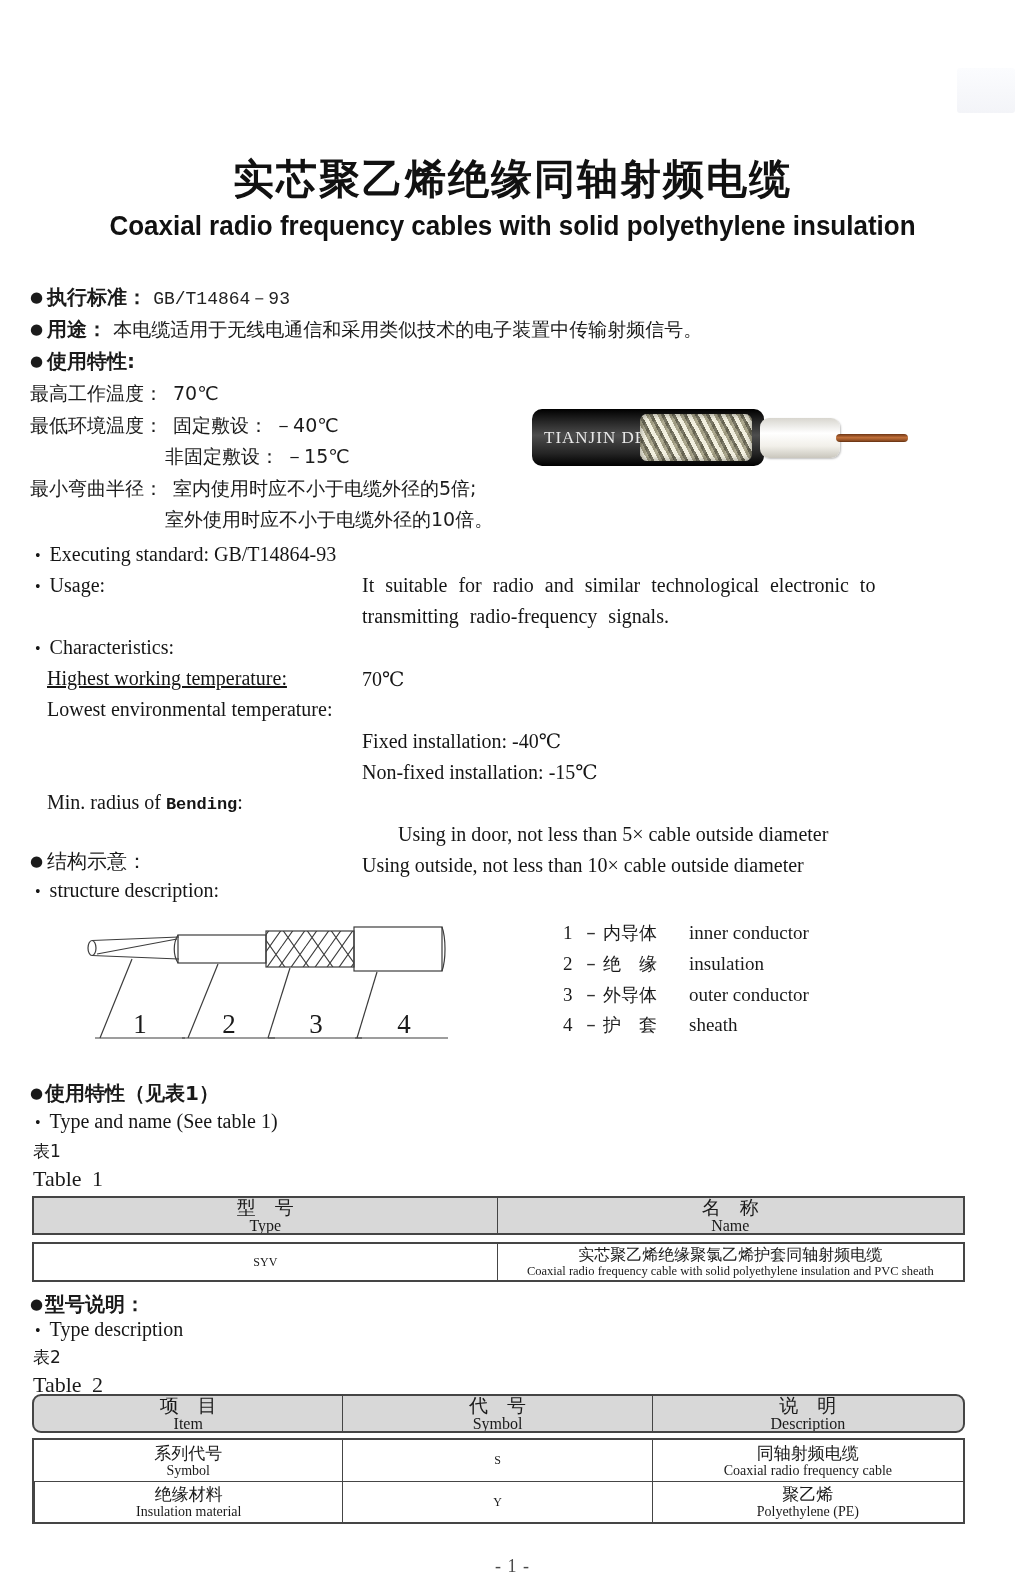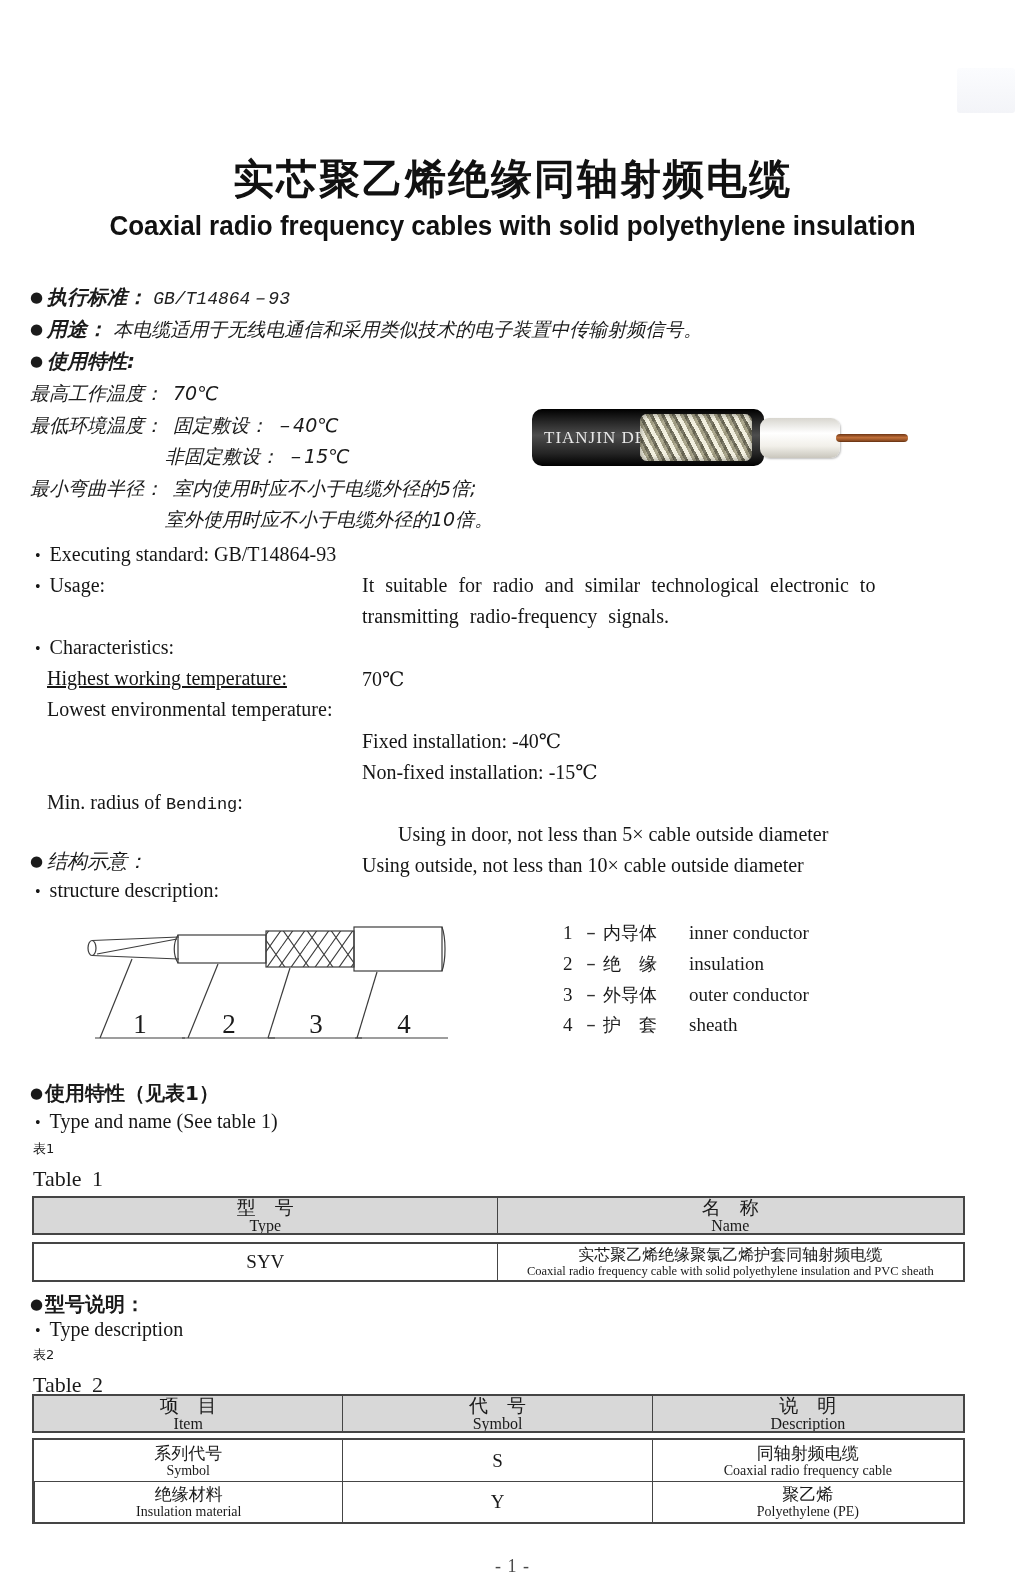--- a/index.html
+++ b/index.html
@@ -15,30 +15,30 @@
 
   .tr-artifact { position:absolute; left:957px; top:68px; width:58px; height:45px;
     background:linear-gradient(180deg,#fbfcfe,#f3f4f8); border-radius:3px; }
 
   .title-zh { position:absolute; left:0; right:0; top:152px; text-align:center;
     font-size:41px; font-weight:700; letter-spacing:2px; color:#111; }
   .title-en { position:absolute; left:0; right:0; top:210px; text-align:center;
     font-size:26px; font-weight:700; letter-spacing:0px; color:#111;
     font-family:"Liberation Sans","DejaVu Sans",sans-serif; transform:scaleY(1.08); }
 
-  .zh-line { font-size:19px; color:#1b1b1b;font-style:italic; }
+  .zh-line { font-size:19px; color:#1b1b1b; }
   .zh-line .dot { font-size:15px; vertical-align:2px; margin-right:4px; }
   .zh-b { font-weight:700; font-size:20px; }
   .zh-line .mono { font-size:18px; color:#222; }
   .zh-lab { margin-right:10px; }
 
   .en-line { font-size:20px; color:#151515; font-family:"Liberation Serif","DejaVu Serif",serif; }
   .en-line .dot { font-size:16px; margin-right:9px; }
   .wspace { word-spacing:6px; }
-  .bend-mono { font-family:"Liberation Mono","DejaVu Sans Mono",monospace; font-size:17px; }
+  .bend-mono { font-family:"Liberation Mono","DejaVu Sans Mono",monospace; font-size:17px;font-weight:bold; }
 
   
   .cable-photo { position:absolute; left:532px; top:403px; width:378px; height:70px; }
   .jacket { position:absolute; left:0; top:6px; width:232px; height:57px; border-radius:10px;
     background:linear-gradient(180deg,#000 0%,#1c1c1c 16%,#4d4d4d 46%,#242424 78%,#000 100%); }
   .brand { position:absolute; left:12px; top:0; height:57px; display:flex; align-items:center;
     color:#e9e9e9; font-family:"Liberation Serif","DejaVu Serif",serif; font-size:17px; letter-spacing:1px; }
   .braid { position:absolute; left:108px; top:11px; width:112px; height:47px; border-radius:7px;
     background-color:#d9d5c1;
     background-image:
@@ -53,40 +53,40 @@
 
   
   .legend-row { position:absolute; left:563px; font-size:19px; }
   .legend-row .num { font-family:"Liberation Serif","DejaVu Serif",serif; display:inline-block; width:16px; }
   .legend-row .dash { display:inline-block; width:24px; text-align:center; color:#333; }
   .legend-row .zh { display:inline-block; width:86px; font-size:18px; }
   .legend-row .en { font-family:"Liberation Serif","DejaVu Serif",serif; font-size:19px; }
 
   .sec-zh { font-size:20px; font-weight:700; }
   .sec-zh .dot { font-weight:400; font-size:15px; vertical-align:2px; margin-right:2px; }
-  .tbl-label-zh { font-size:13px; }
+  .tbl-label-zh { font-size:17px; }
   .tbl-label-en { font-size:22px; word-spacing:5px; }
 
   
   .thead { position:absolute; left:32px; width:933px; height:39px; background:#d8d8d8;
     border:2px solid #454545; display:grid; }
   .tbody { position:absolute; left:32px; width:933px; border:2px solid #454545; display:grid; background:#fff; }
   .t1cols { grid-template-columns:49.8% 50.2%; }
   .t2cols { grid-template-columns:33.2% 33.3% 33.5%; }
   .cell { display:flex; flex-direction:column; align-items:center; justify-content:center;
     text-align:right; overflow:hidden; }
   .cell + .cell { border-left:1px solid #454545; }
   .rowline { border-top:1px solid #454545; }
   .h-zh { font-size:19px; line-height:20px; }
   .h-en { font-family:"Liberation Serif","DejaVu Serif",serif; font-size:16px; line-height:17px; }
   .c-zh { font-size:17px; line-height:19px; }
   .c-en { font-family:"Liberation Serif","DejaVu Serif",serif; font-size:14px; line-height:15px; }
   .c-zh-sm { font-size:16px; line-height:18px; }
   .c-en-sm { font-family:"Liberation Serif","DejaVu Serif",serif; font-size:12.5px; line-height:14px; }
-  .c-sym { font-family:"Liberation Serif","DejaVu Serif",serif; font-size:19px; }
+  .c-sym { font-family:"Liberation Serif","DejaVu Serif",serif; font-size:12px; }
 
   .footer { position:absolute; left:0; right:0; top:1556px; text-align:center;
     font-family:"Liberation Serif","DejaVu Serif",serif; font-size:18px; color:#4a4a4a; letter-spacing:1px; }
 
   svg text { font-family:"Liberation Serif","DejaVu Serif",serif; }
 </style>
 </head>
 <body>
 
 <div class="page">
@@ -262,21 +262,21 @@
 
   <div class="abs sec-zh" style="left:30px; top:1291px;">
     <span class="dot">●</span><span>型号说明：</span>
   </div>
   <div class="abs en-line" style="left:35px; top:1318px;">
     <span class="dot">•</span><span>Type description</span>
   </div>
   <div class="abs tbl-label-zh" style="left:33px; top:1346px;">表2</div>
   <div class="abs ser tbl-label-en" style="left:33px; top:1372px;">Table 2</div>
 
-  <div class="thead t2cols" style="top:1394px;">
+  <div class="thead t2cols" style="top:1394px;border-radius:9px;">
     <div class="cell">
       <div class="h-zh">项　目</div>
       <div class="h-en">Item</div>
     </div>
     <div class="cell">
       <div class="h-zh">代　号</div>
       <div class="h-en">Symbol</div>
     </div>
     <div class="cell">
       <div class="h-zh">说　明</div>

